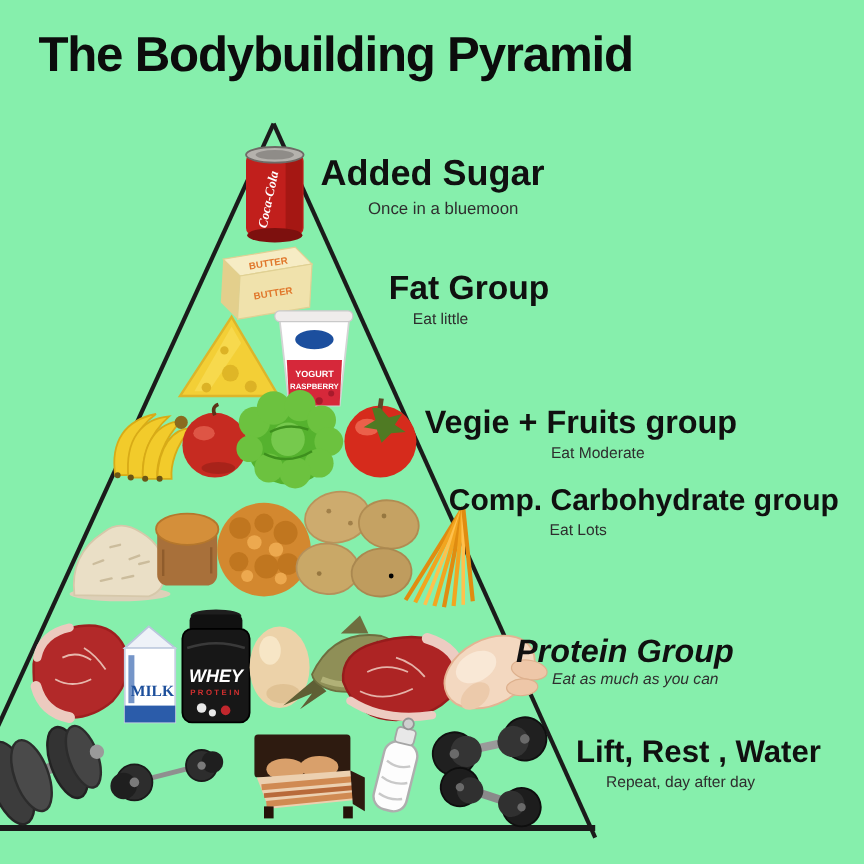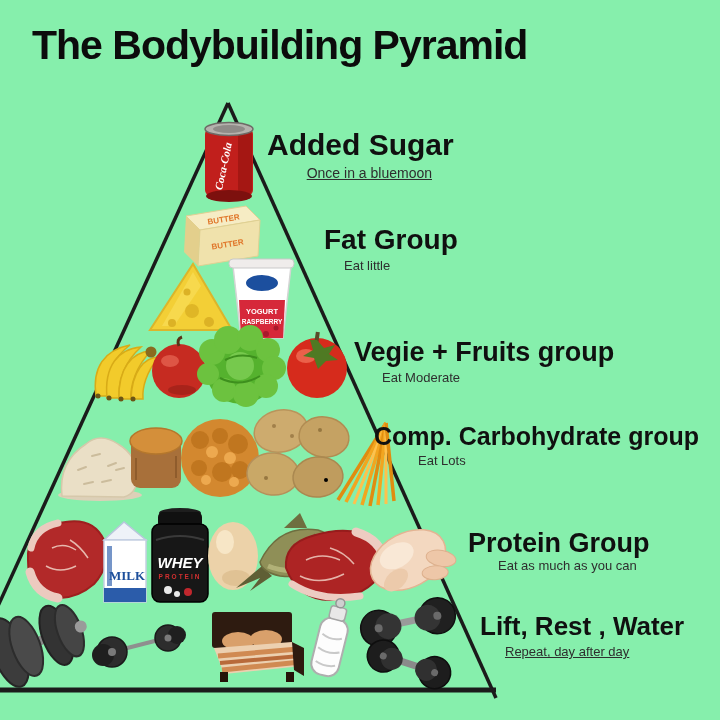--- a/index.html
+++ b/index.html
@@ -277,41 +277,41 @@
         <circle cx="436" cy="664" r="16" fill="#1d1d1d" stroke="#0e0e0e" stroke-width="1.5"></circle>
         <circle cx="427" cy="664" r="11" fill="#303030"></circle>
         <circle cx="382" cy="664" r="3.5" fill="#6a6a6a"></circle>
         <circle cx="436" cy="664" r="3.5" fill="#6a6a6a"></circle>
       </g>
     </g>
   </svg>
 
   <div class="level-label" style="left:267px;top:129px;text-align:center;">
     <div class="level-heading h-30">Added Sugar</div>
-    <div class="level-advice" style="margin-left:18px;font-size:14px;text-decoration:underline;">Once in a bluemoon</div>
+    <div class="level-advice" style="margin-left:18px;font-size:14px;">Once in a bluemoon</div>
   </div>
 
   <div class="level-label" style="left:324px;top:225px;">
     <div class="level-heading h-28">Fat Group</div>
     <div class="level-advice" style="margin-left:20px;">Eat little</div>
   </div>
 
-  <div class="level-label" style="left:354px;top:338px;">
+  <div class="level-label" style="left:354px;top:338px;text-align:center;">
     <div class="level-heading h-27">Vegie + Fruits group</div>
     <div class="level-advice" style="margin-left:28px;">Eat Moderate</div>
   </div>
 
-  <div class="level-label" style="left:374px;top:423px;">
+  <div class="level-label" style="left:374px;top:404px;">
     <div class="level-heading h-25">Comp. Carbohydrate group</div>
-    <div class="level-advice" style="margin-left:44px;">Eat Lots</div>
-  </div>
-
-  <div class="level-label" style="left:468px;top:529px;">
+    <div class="level-advice" style="margin-left:84px;">Eat Lots</div>
+  </div>
+
+  <div class="level-label" style="left:430px;top:529px;font-style:italic;">
     <div class="level-heading h-27">Protein Group</div>
     <div class="level-advice" style="margin-left:30px;margin-top:1px;">Eat as much as you can</div>
   </div>
 
   <div class="level-label" style="left:480px;top:613px;">
     <div class="level-heading h-26">Lift, Rest , Water</div>
-    <div class="level-advice" style="margin-left:25px;text-decoration:underline;">Repeat, day after day</div>
+    <div class="level-advice" style="margin-left:25px;">Repeat, day after day</div>
   </div>
 
 </div>
 
 </body></html>

